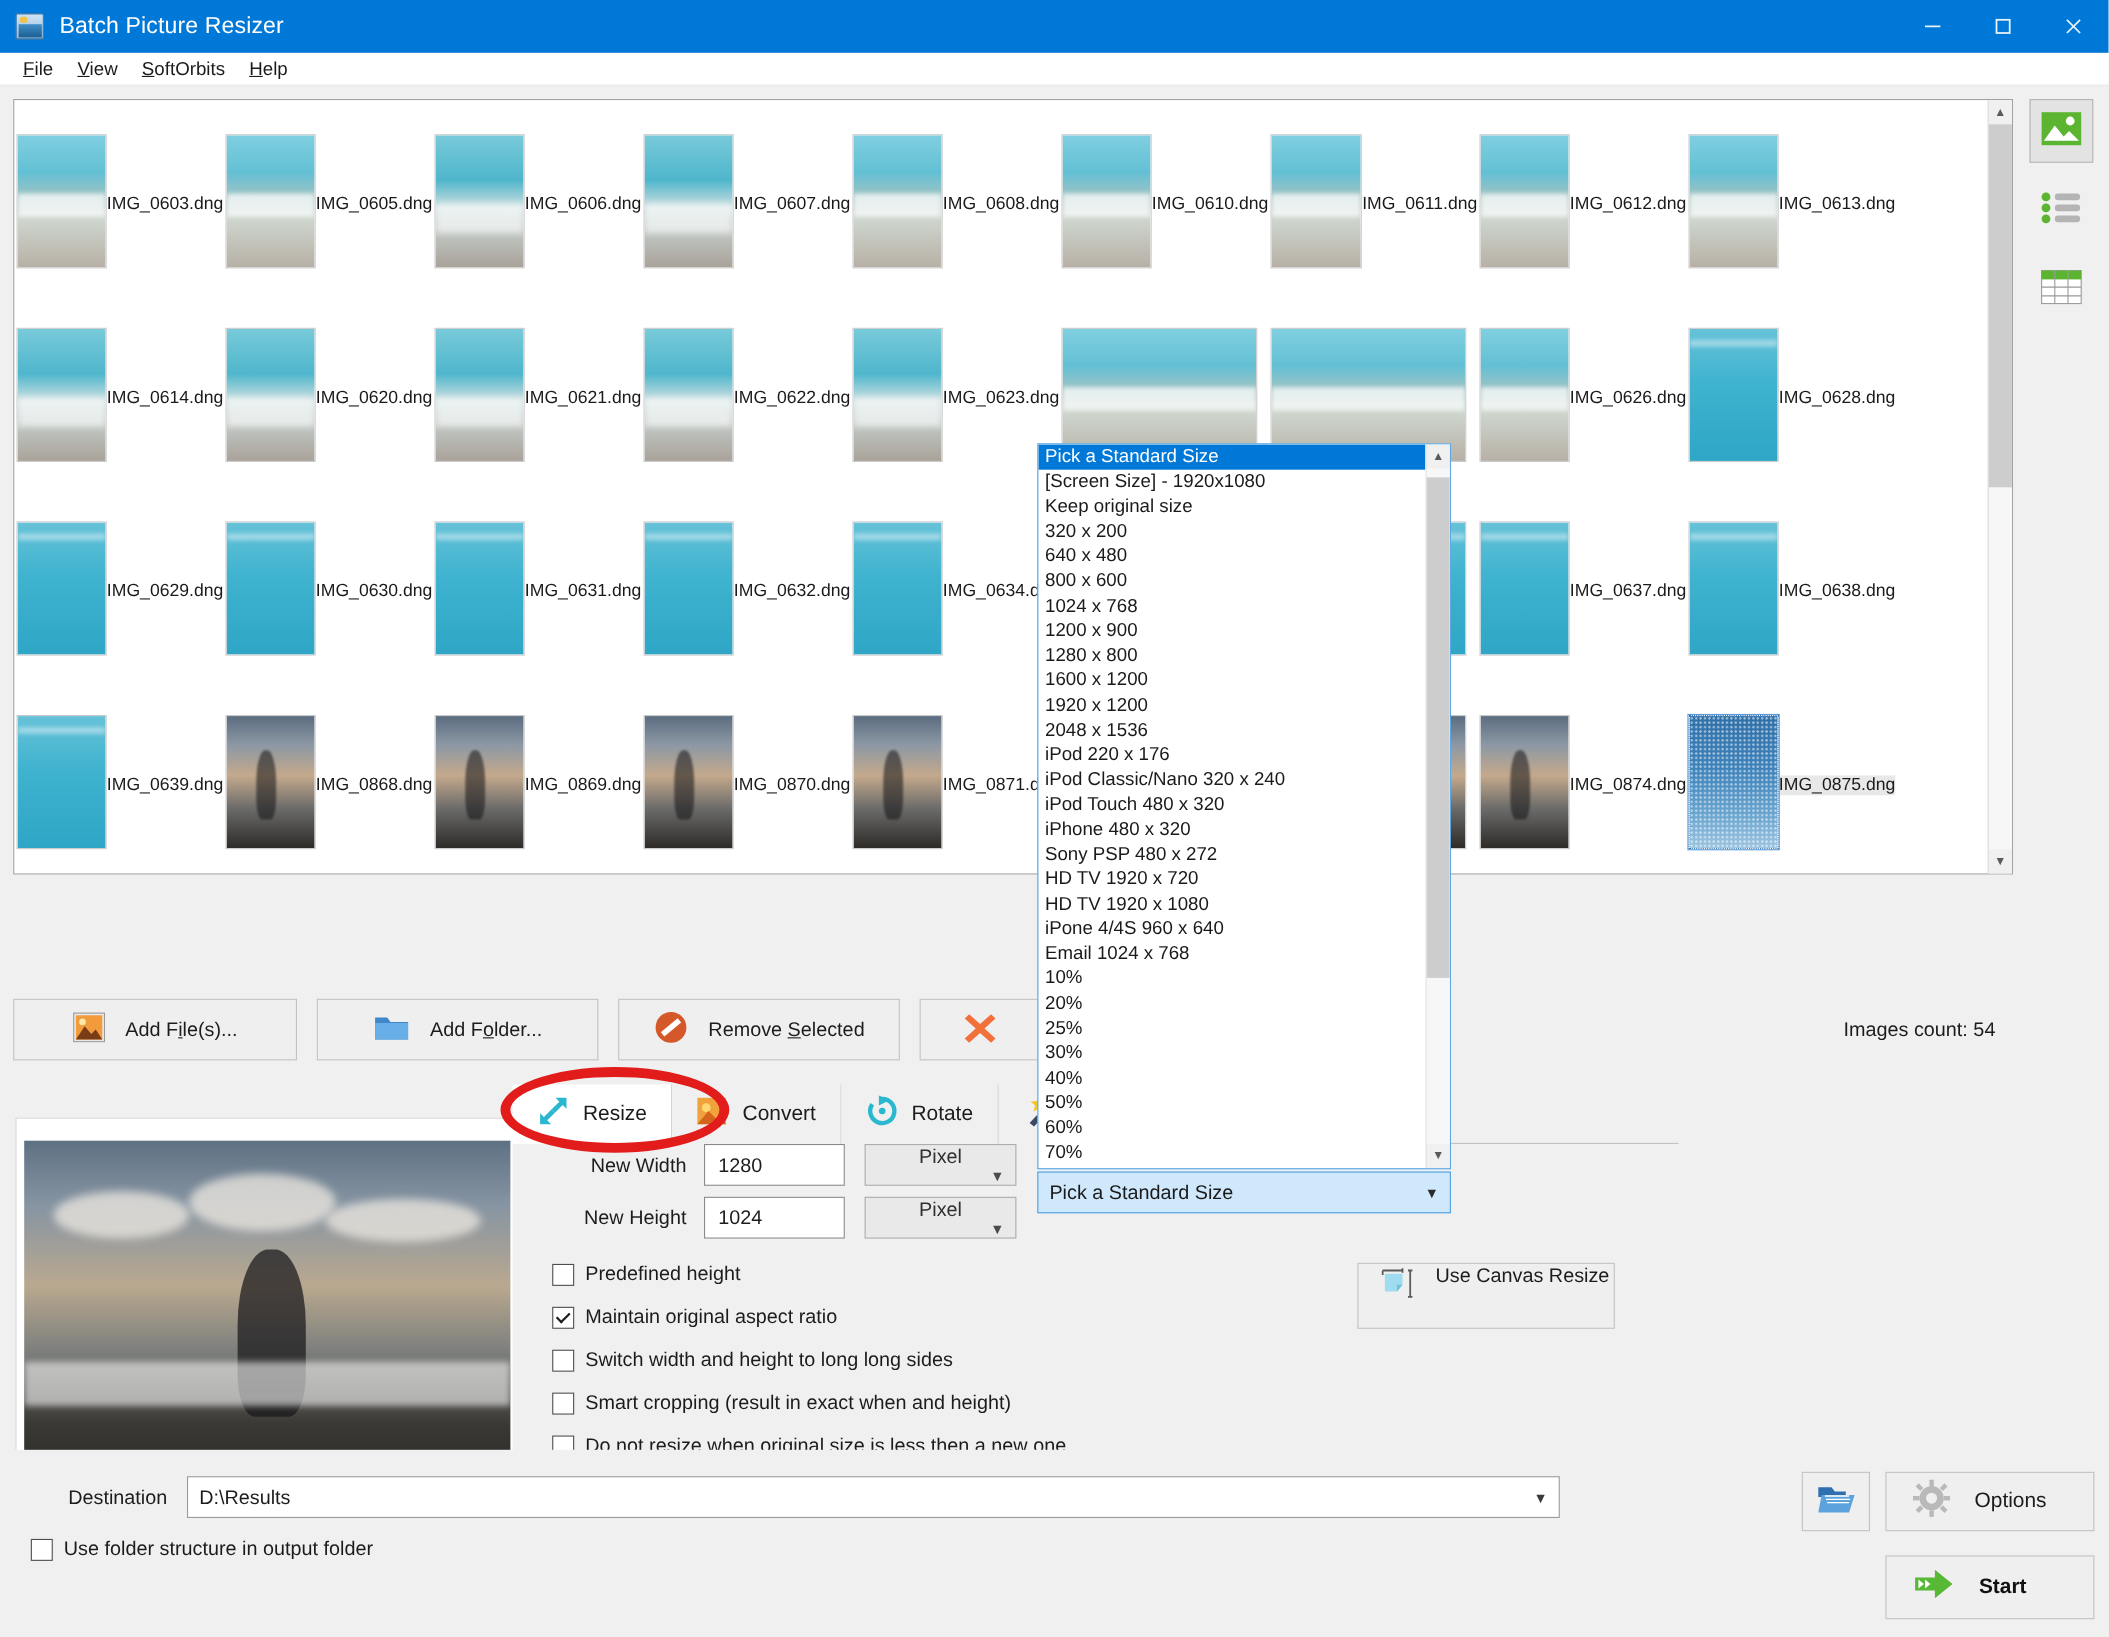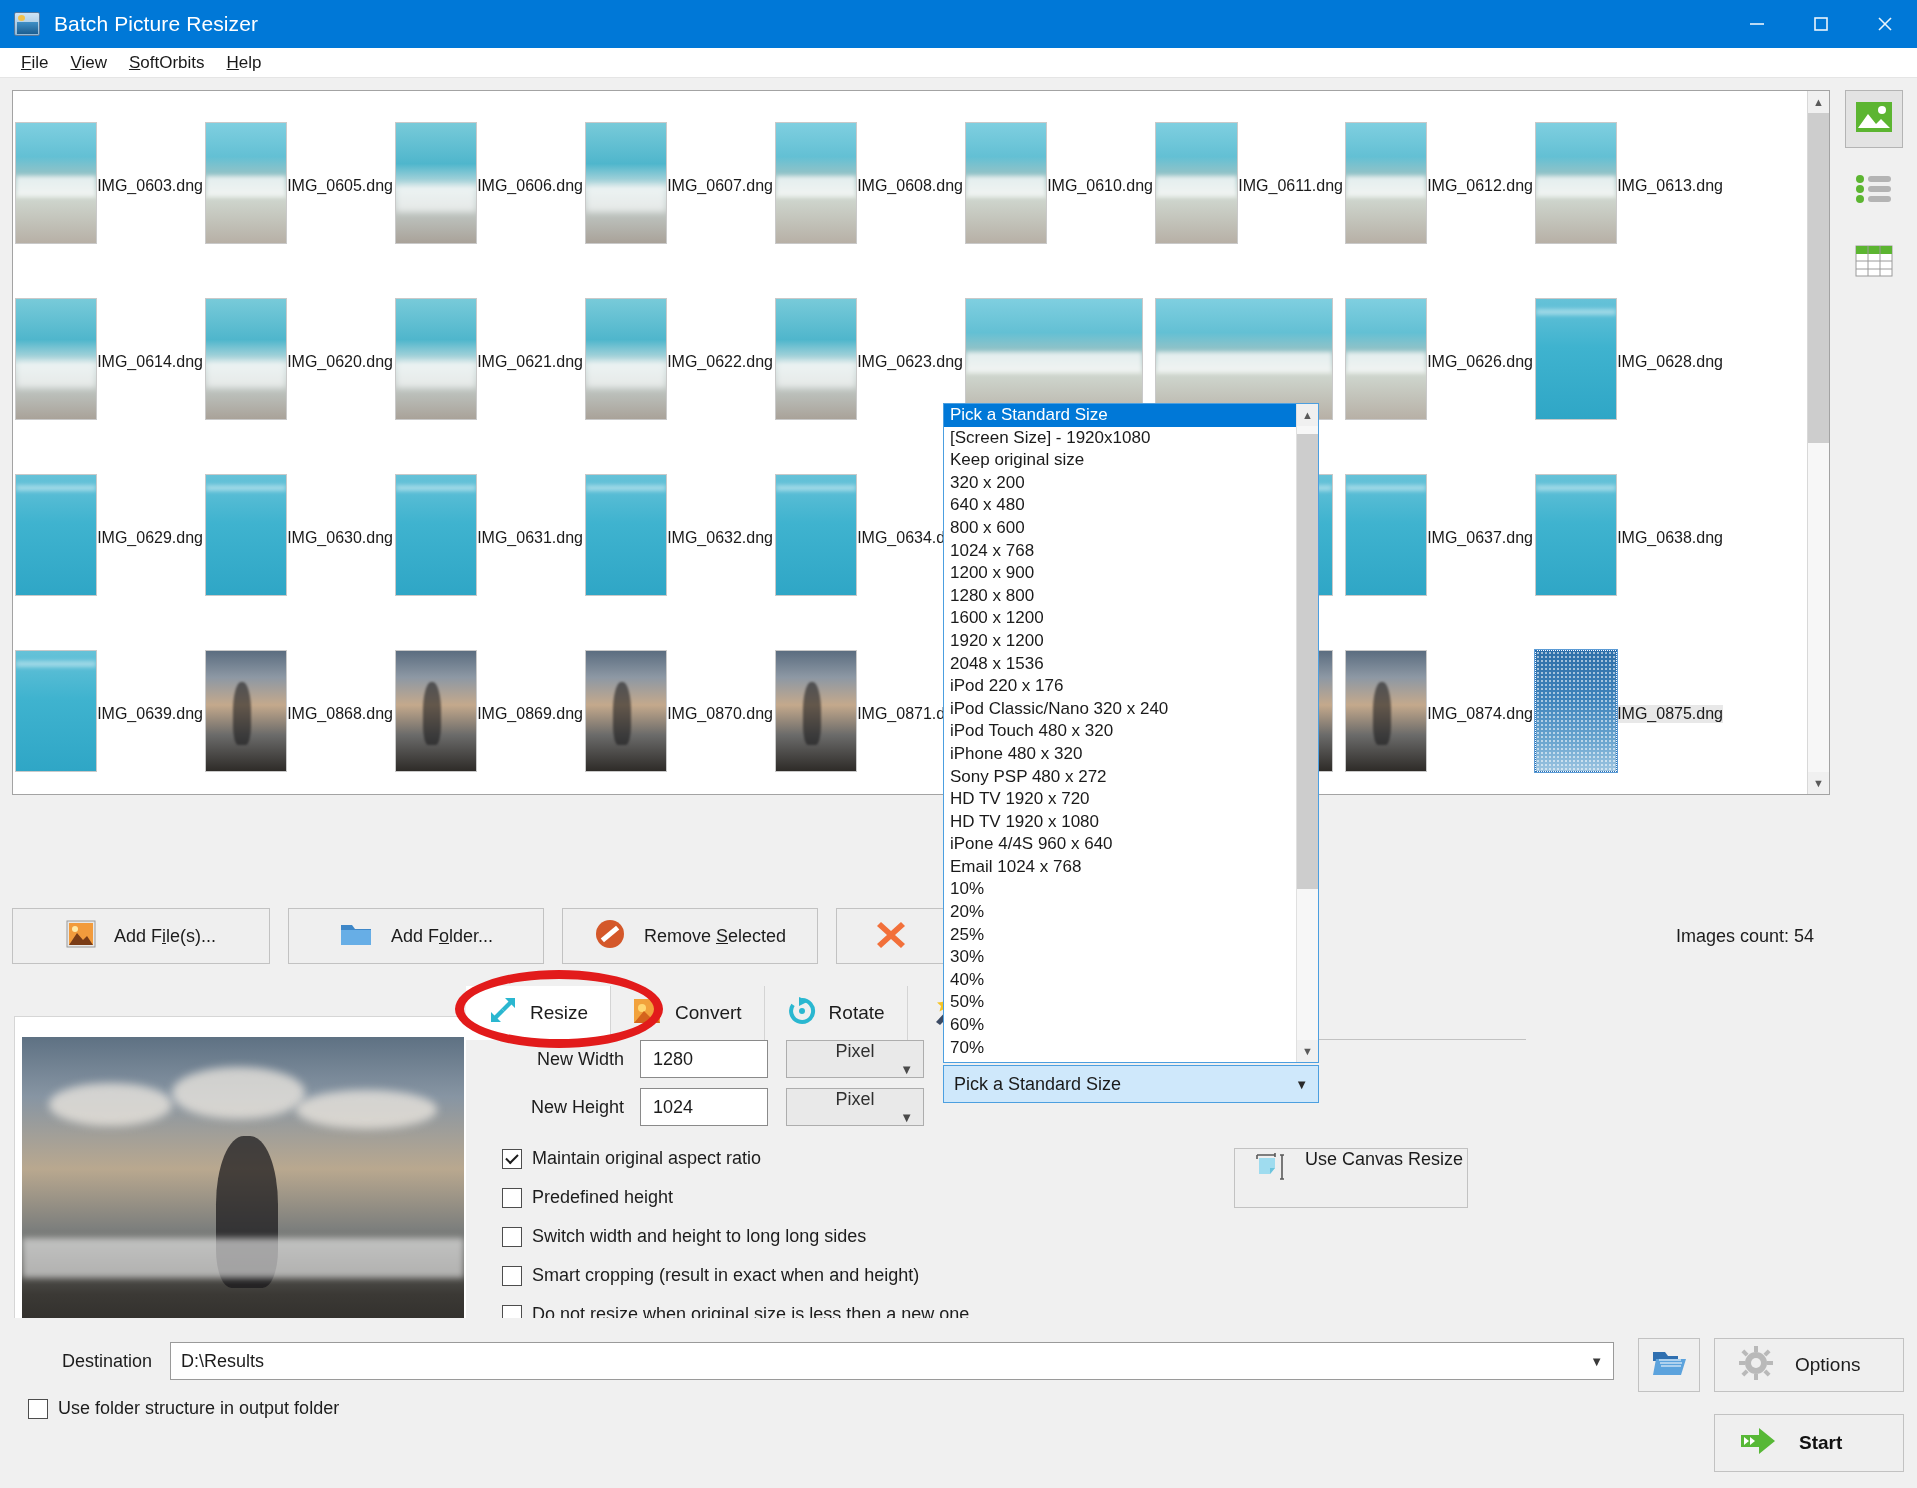--- a/index.html
+++ b/index.html
@@ -364,21 +364,21 @@
     left: 0; bottom: 0;
     width: 1917px; height: 170px;
     background: #f0f0f0;
   }
   .dest-row {
     position: absolute; left: 62px; top: 24px;
     display: flex; align-items: center;
   }
   .dest-lbl { font-size: 18px; color: #1c1c1c; margin-right: 18px; }
   .dest-input {
-    width: 1444px; height: 38px;
+    width: 1248px; height: 38px;
     background: #ffffff; border: 1px solid #9a9a9a;
     display: flex; align-items: center;
     padding: 0 10px; font-size: 18px; color: #1c1c1c;
   }
   .dest-input .chev { margin-left: auto; font-size: 13px; color: #3a3a3a; }
   .folder-btn {
     position: absolute; left: 1638px; top: 20px;
     width: 62px; height: 54px;
     background: #efefef; border: 1px solid #c2c2c2;
     display: flex; align-items: center; justify-content: center;
@@ -828,26 +828,26 @@
         <div class="lbl">New Height</div>
         <input class="txtin" type="text" value="1024" style="">
         <div class="unitsel">
           <span>Pixel</span>
           <span class="chev">▼</span>
         </div>
       </div>
 
       <div id="checkbox-list" style="margin-top:22px">
           <div class="cbrow">
+            <div class="cbox"></div>
+            <div class="cbl">Predefined height</div>
+          </div>
+          <div class="cbrow">
             <div class="cbox checked"></div>
             <div class="cbl">Maintain original aspect ratio</div>
-          </div>
-          <div class="cbrow">
-            <div class="cbox"></div>
-            <div class="cbl">Predefined height</div>
           </div>
           <div class="cbrow">
             <div class="cbox"></div>
             <div class="cbl">Switch width and height to long long sides</div>
           </div>
           <div class="cbrow">
             <div class="cbox"></div>
             <div class="cbl">Smart cropping (result in exact when and height)</div>
           </div>
           <div class="cbrow">

